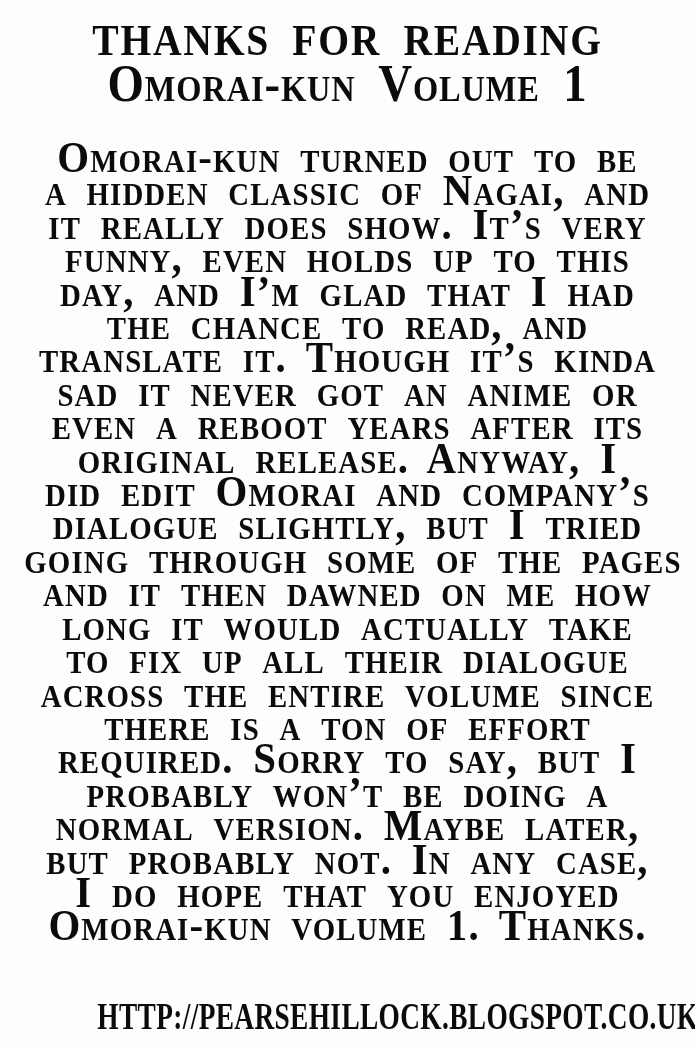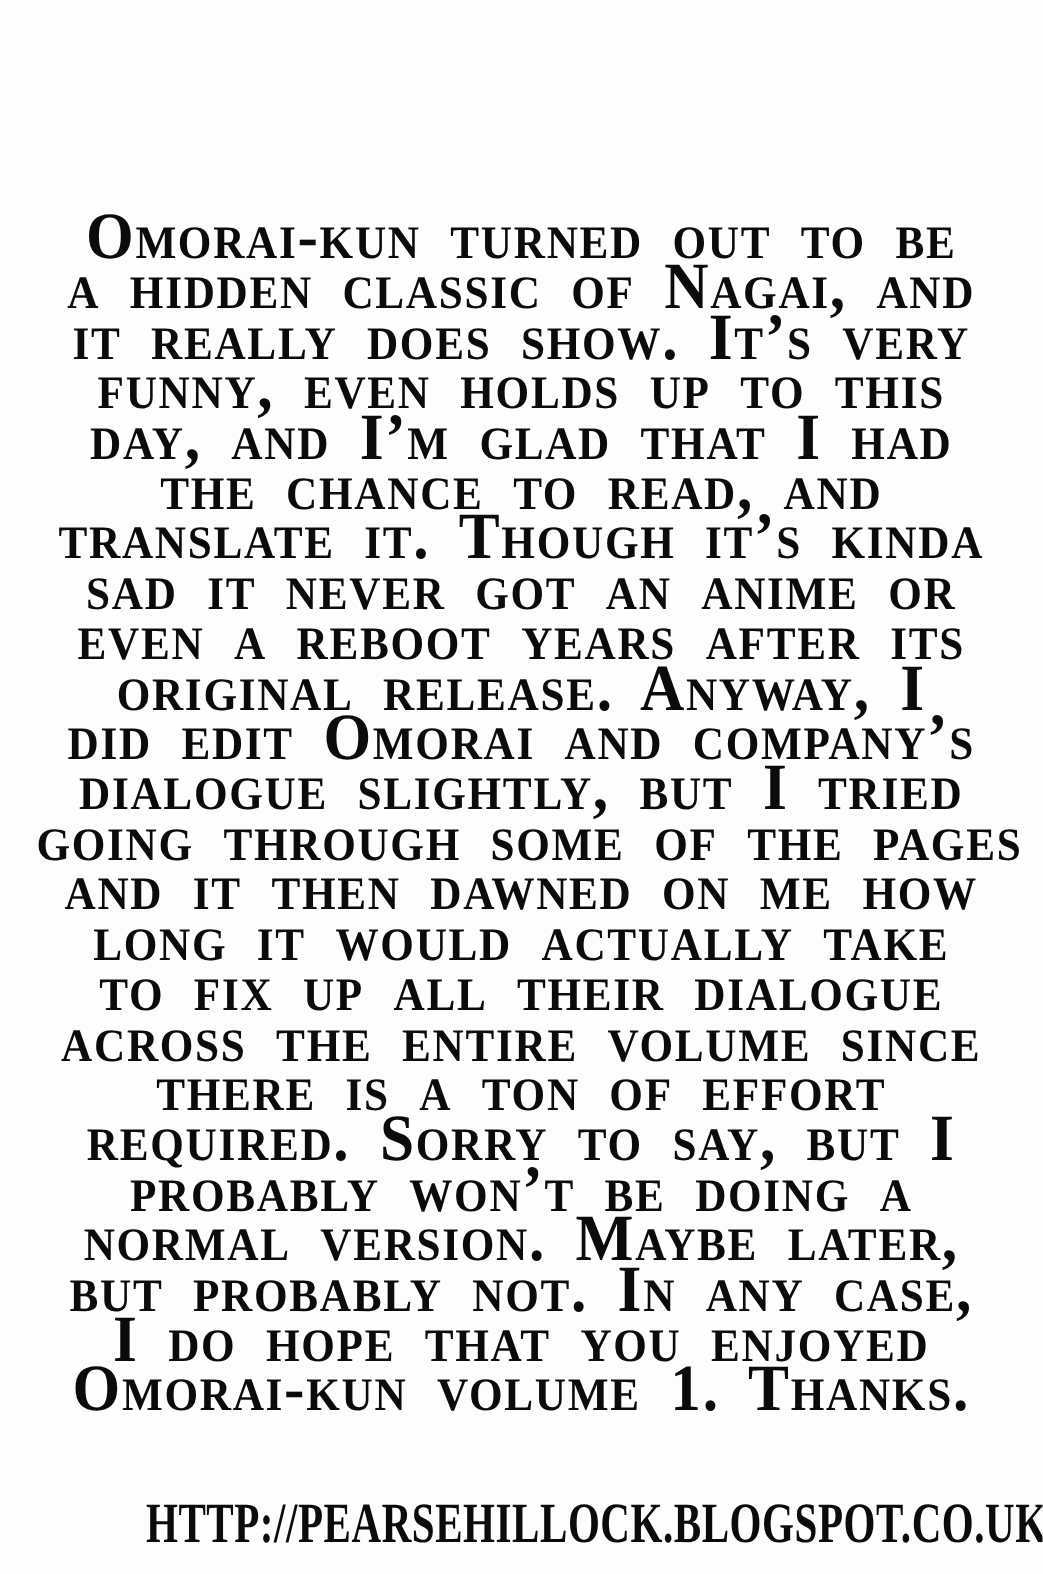--- a/index.html
+++ b/index.html
@@ -78,20 +78,24 @@
     transform: scaleX(0.72);
     transform-origin: 50% 50%;
     white-space: nowrap;
   }
 </style>
 </head>
 <body>
 
 <div class="page">
 
+  <header class="title-block">
+    <div class="title-line-1">THANKS FOR READING</div>
+    <div class="title-line-2">Omorai-kun Volume 1</div>
+  </header>
 
   <main class="body-block">
       <div class="body-line">Omorai-kun turned out to be</div>
       <div class="body-line">a hidden classic of Nagai, and</div>
       <div class="body-line">it really does show. It’s very</div>
       <div class="body-line">funny, even holds up to this</div>
       <div class="body-line">day, and I’m glad that I had</div>
       <div class="body-line">the chance to read, and</div>
       <div class="body-line">translate it. Though it’s kinda</div>
       <div class="body-line">sad it never got an anime or</div>

